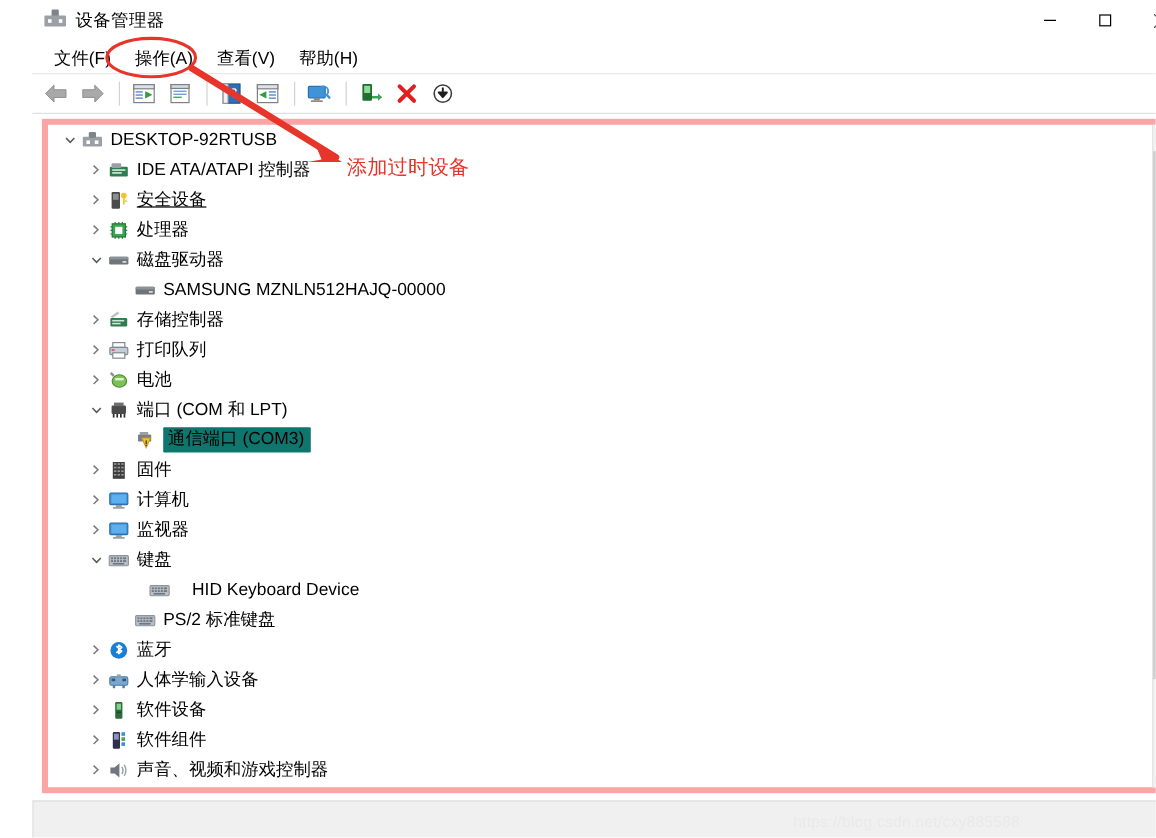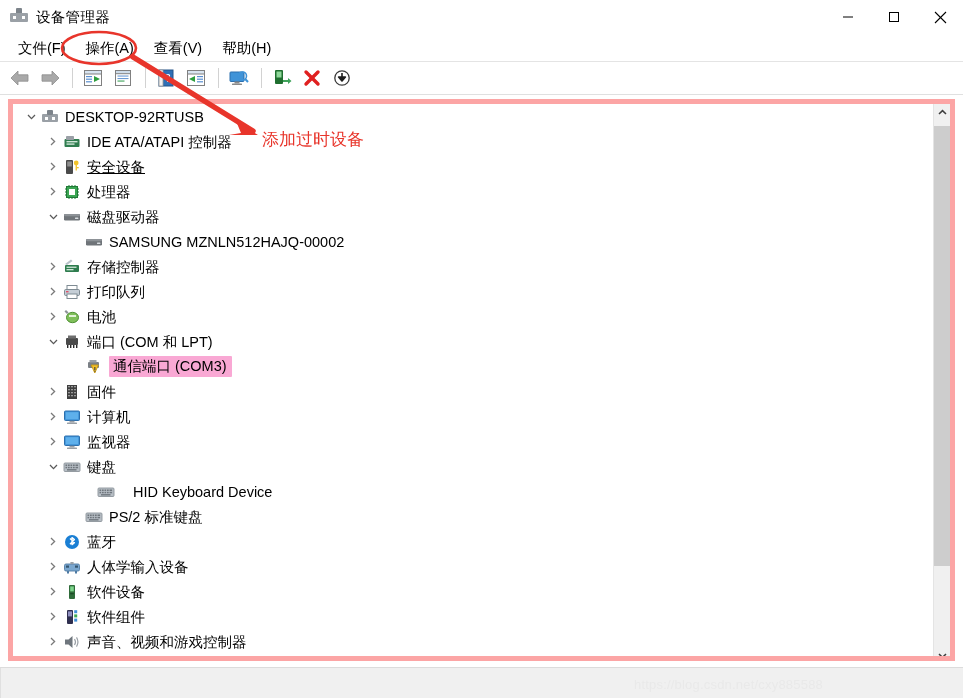--- a/index.html
+++ b/index.html
@@ -6,20 +6,21 @@
   html, body {
     width: 963px; height: 698px;
     font-family: "Liberation Sans", "DejaVu Sans", sans-serif;
     background: #ffffff;
     overflow: hidden;
   }
   #app {
     position: relative;
     width: 829px; height: 698px;
     background: #ffffff;
+    margin-left: 27px;
   }
 
   
   .titlebar {
     position: absolute; left: 0; top: 0;
     width: 963px; height: 34px;
     background: #ffffff;
     display: flex; align-items: center;
   }
   .title-icon {
@@ -109,21 +110,21 @@
     overflow: hidden;
   }
   .trow {
     height: 25px;
     display: flex; align-items: center;
     font-size: 14.5px;
     color: #000000;
     white-space: nowrap;
   }
   .trow.sel .label-box {
-    background: #f9a8d4;
+    background: #0f766e;
     padding: 1px 5px 2px 4px;
     border-radius: 1px;
   }
   .chev {
     width: 16px; height: 25px; flex: none;
     display: flex; align-items: center; justify-content: center;
     color: #6f6f6f; font-size: 11px;
   }
   .chev.open svg, .chev.closed svg { display:block; }
   .ticon {
@@ -427,21 +428,21 @@
         <div class="trow" style="padding-left: 54px;">
           <span class="chev none"></span>
           <span class="ticon">
             <svg width="18" height="18" viewBox="0 0 18 18">
               <rect x="1" y="6" width="16" height="6.5" rx="1.2" fill="#6f7479"></rect>
               <rect x="1" y="6" width="16" height="2.2" rx="1.2" fill="#8d9297"></rect>
               <rect x="12" y="9.6" width="3.4" height="1.4" rx="0.5" fill="#d8dde1"></rect>
             </svg>
           </span>
           <span class="label-box">
-            <span class="tlabel">SAMSUNG MZNLN512HAJQ-00002</span>
+            <span class="tlabel">SAMSUNG MZNLN512HAJQ-00000</span>
           </span>
         </div>
         <div class="trow" style="padding-left: 32px;">
           <span class="chev closed">
             <svg width="8" height="9" viewBox="0 0 8 9">
               <path d="M2 1 L5.6 4.5 L2 8" fill="none" stroke="#7a7a7a" stroke-width="1.3"></path>
             </svg>
           </span>
           <span class="ticon">
             <svg width="18" height="18" viewBox="0 0 18 18">

